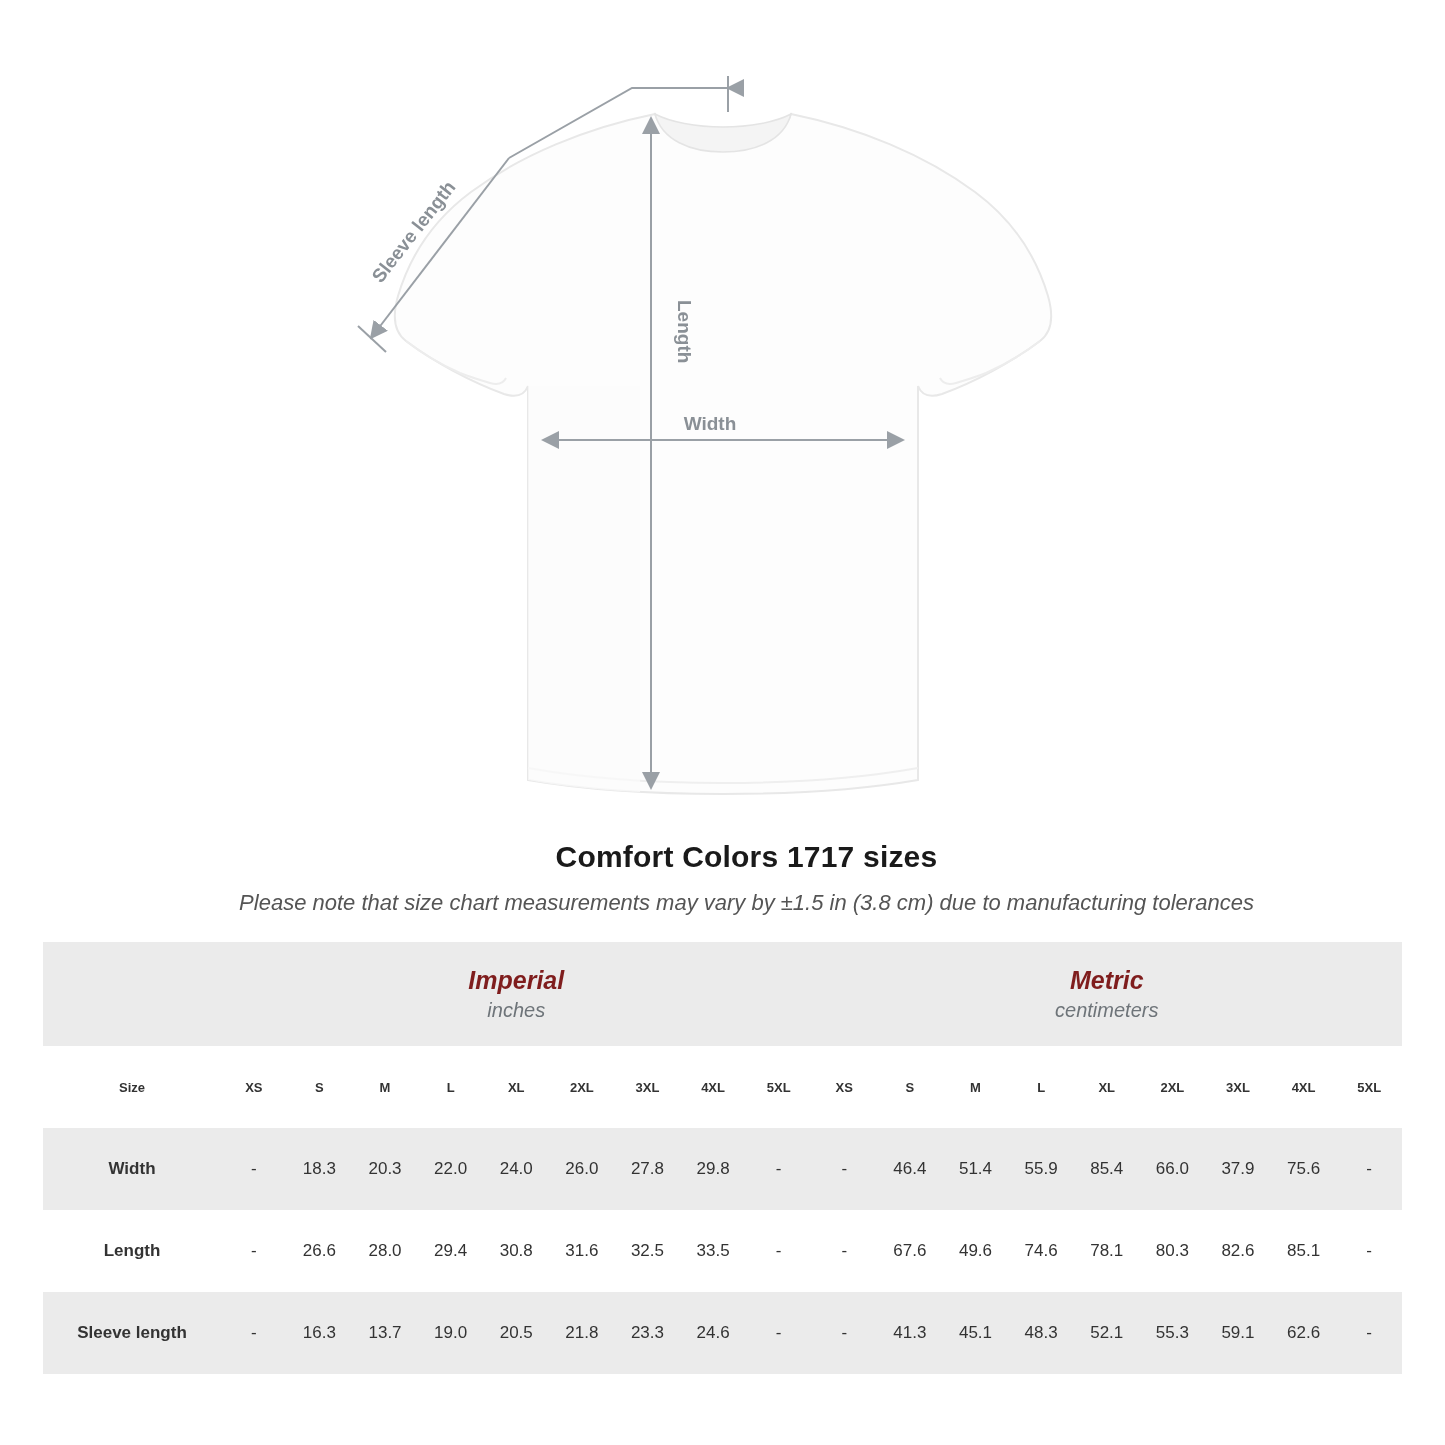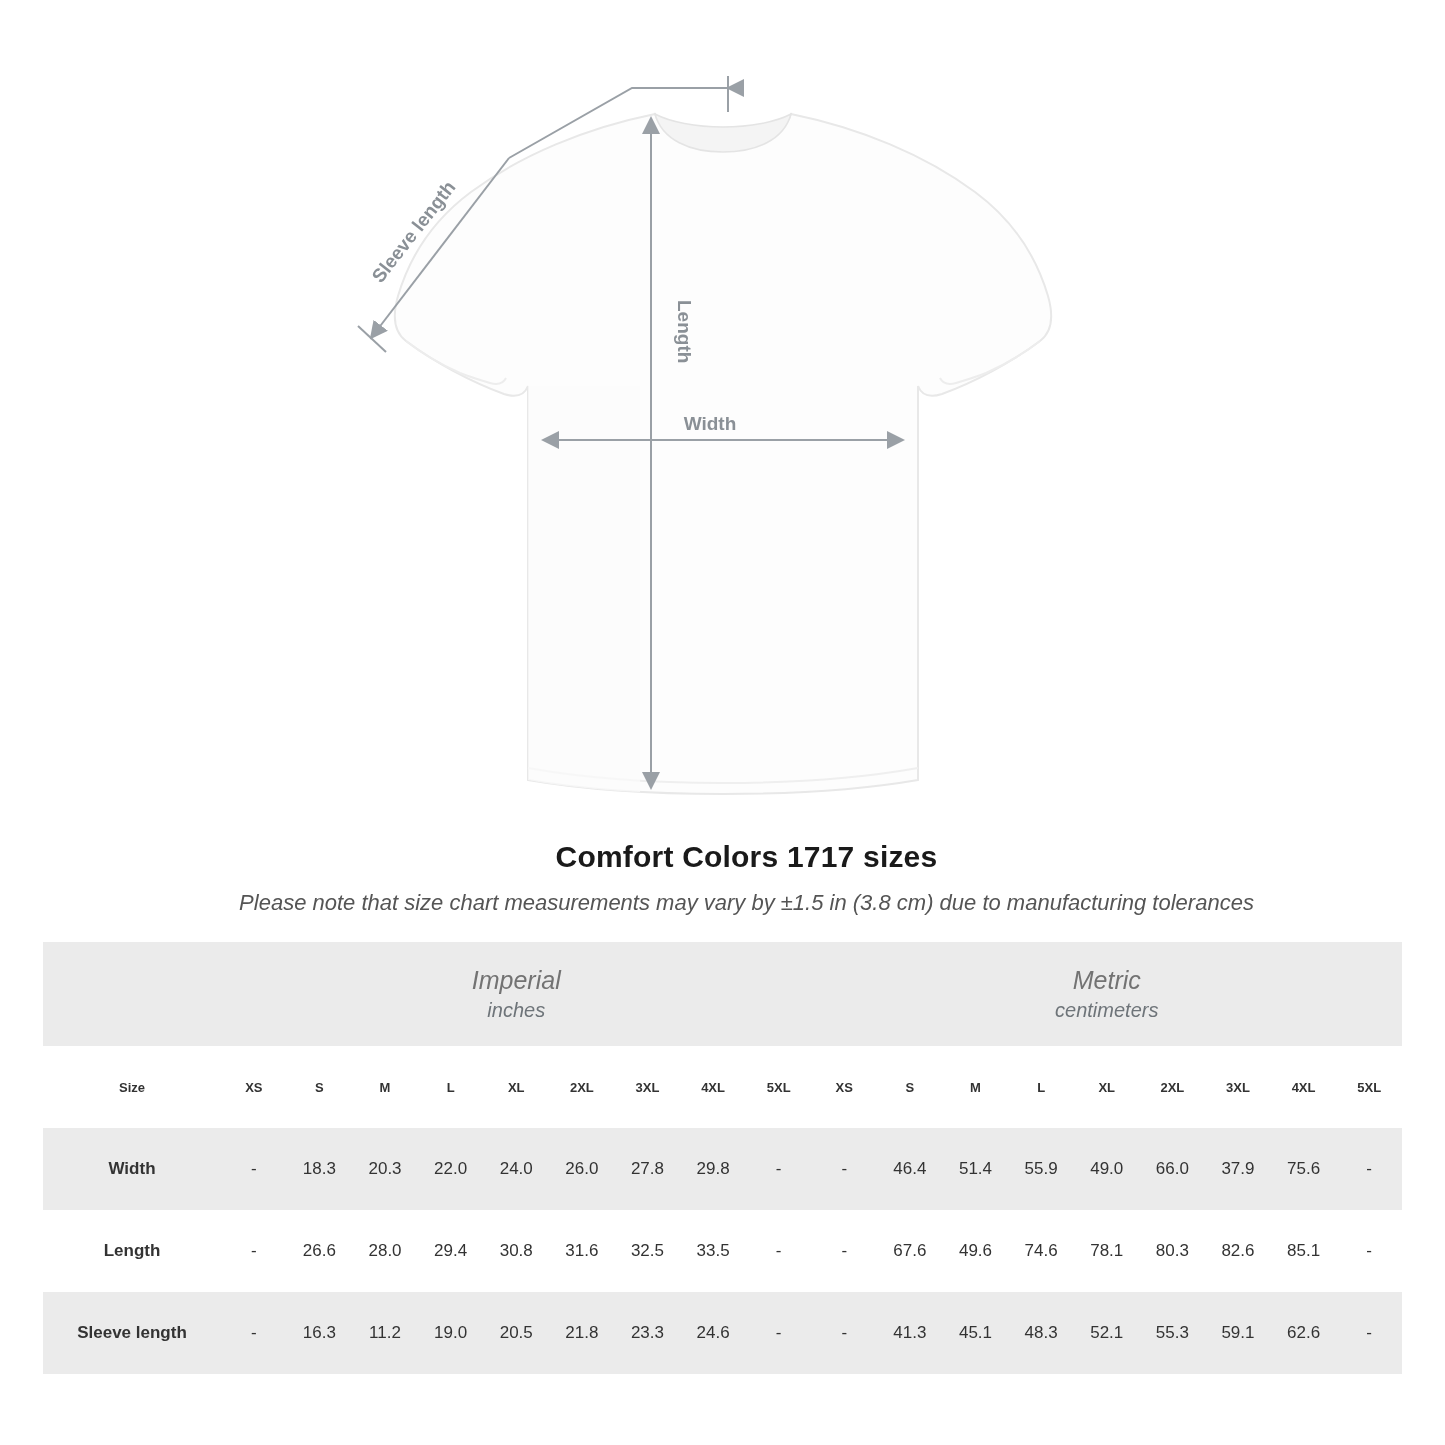--- a/index.html
+++ b/index.html
@@ -63,22 +63,22 @@
     vertical-align: middle;
     border: none;
   }
   .unit-head {
     background: #ebebeb;
     height: 104px;
   }
   .unit-system {
     font-size: 25px;
     font-style: italic;
-    font-weight: normal;
-    color: #737373;
+    font-weight: bold;
+    color: #7f1d1d;
     line-height: 1.15;
   }
   .unit-units {
     font-size: 20px;
     font-style: italic;
     color: #6e7479;
     margin-top: 5px;
   }
   .row-label {
     font-size: 17px;
@@ -228,21 +228,21 @@
           <td>22.0</td>
           <td>24.0</td>
           <td>26.0</td>
           <td>27.8</td>
           <td>29.8</td>
           <td>-</td>
           <td>-</td>
           <td>46.4</td>
           <td>51.4</td>
           <td>55.9</td>
-          <td>49.0</td>
+          <td>85.4</td>
           <td>66.0</td>
           <td>37.9</td>
           <td>75.6</td>
           <td>-</td>
         </tr>
 
         <tr class="data-row row-plain">
           <td class="row-label">Length</td>
           <td>-</td>
           <td>26.6</td>
@@ -261,21 +261,21 @@
           <td>80.3</td>
           <td>82.6</td>
           <td>85.1</td>
           <td>-</td>
         </tr>
 
         <tr class="data-row row-shade">
           <td class="row-label">Sleeve length</td>
           <td>-</td>
           <td>16.3</td>
-          <td>11.2</td>
+          <td>13.7</td>
           <td>19.0</td>
           <td>20.5</td>
           <td>21.8</td>
           <td>23.3</td>
           <td>24.6</td>
           <td>-</td>
           <td>-</td>
           <td>41.3</td>
           <td>45.1</td>
           <td>48.3</td>

